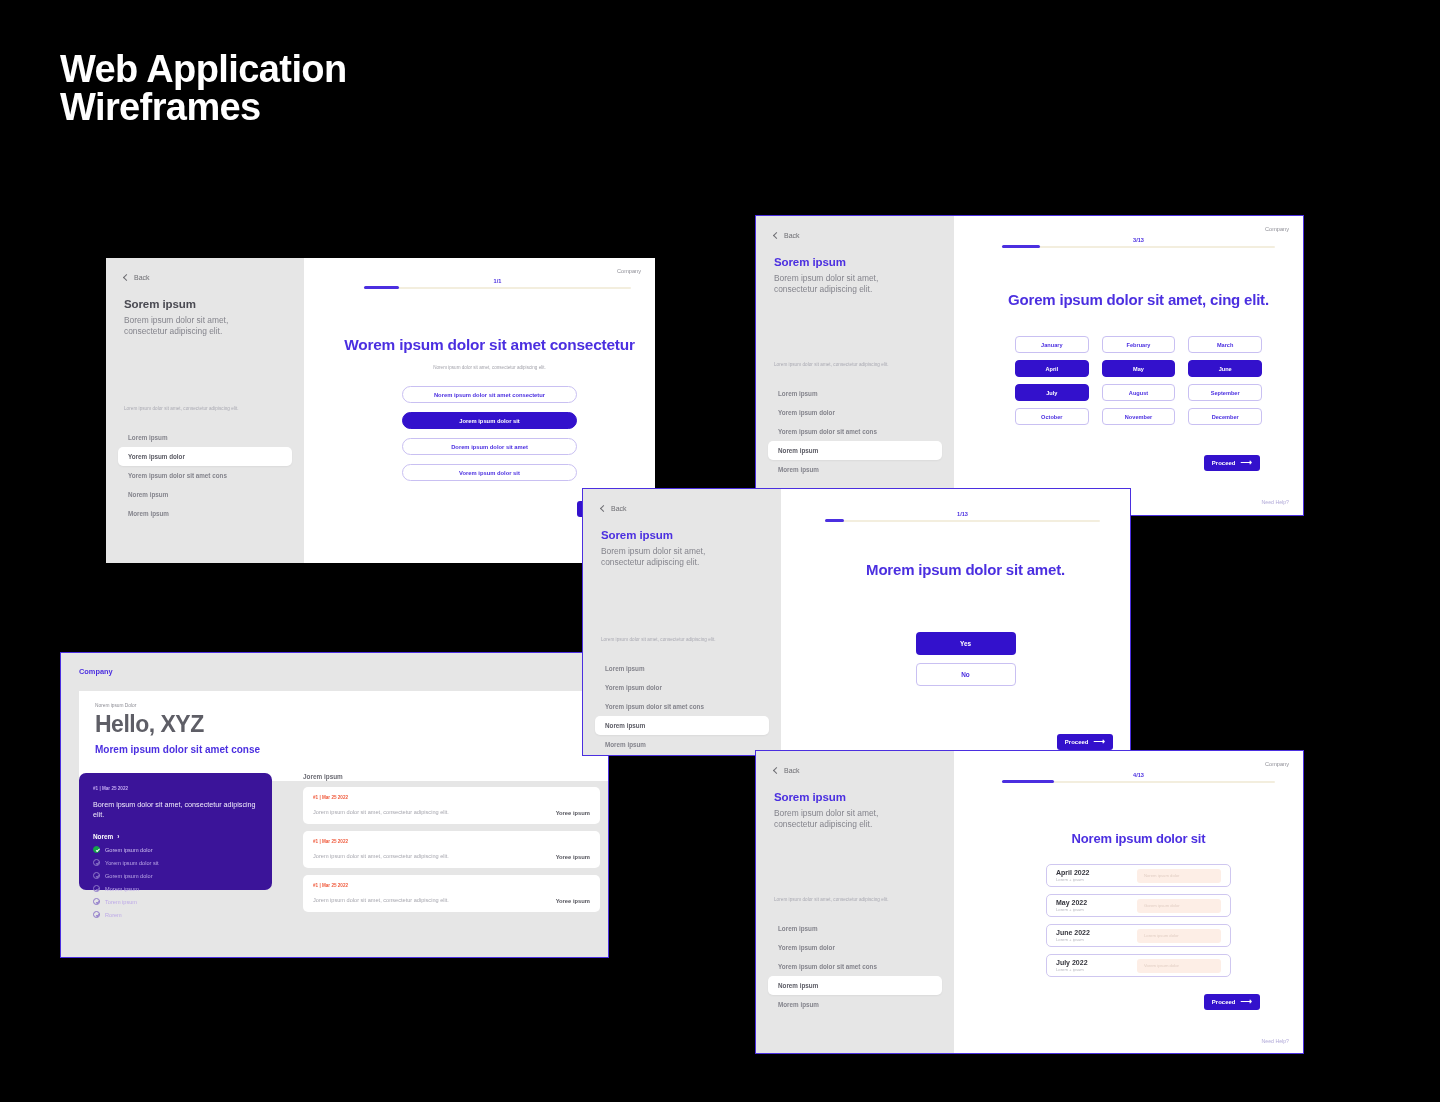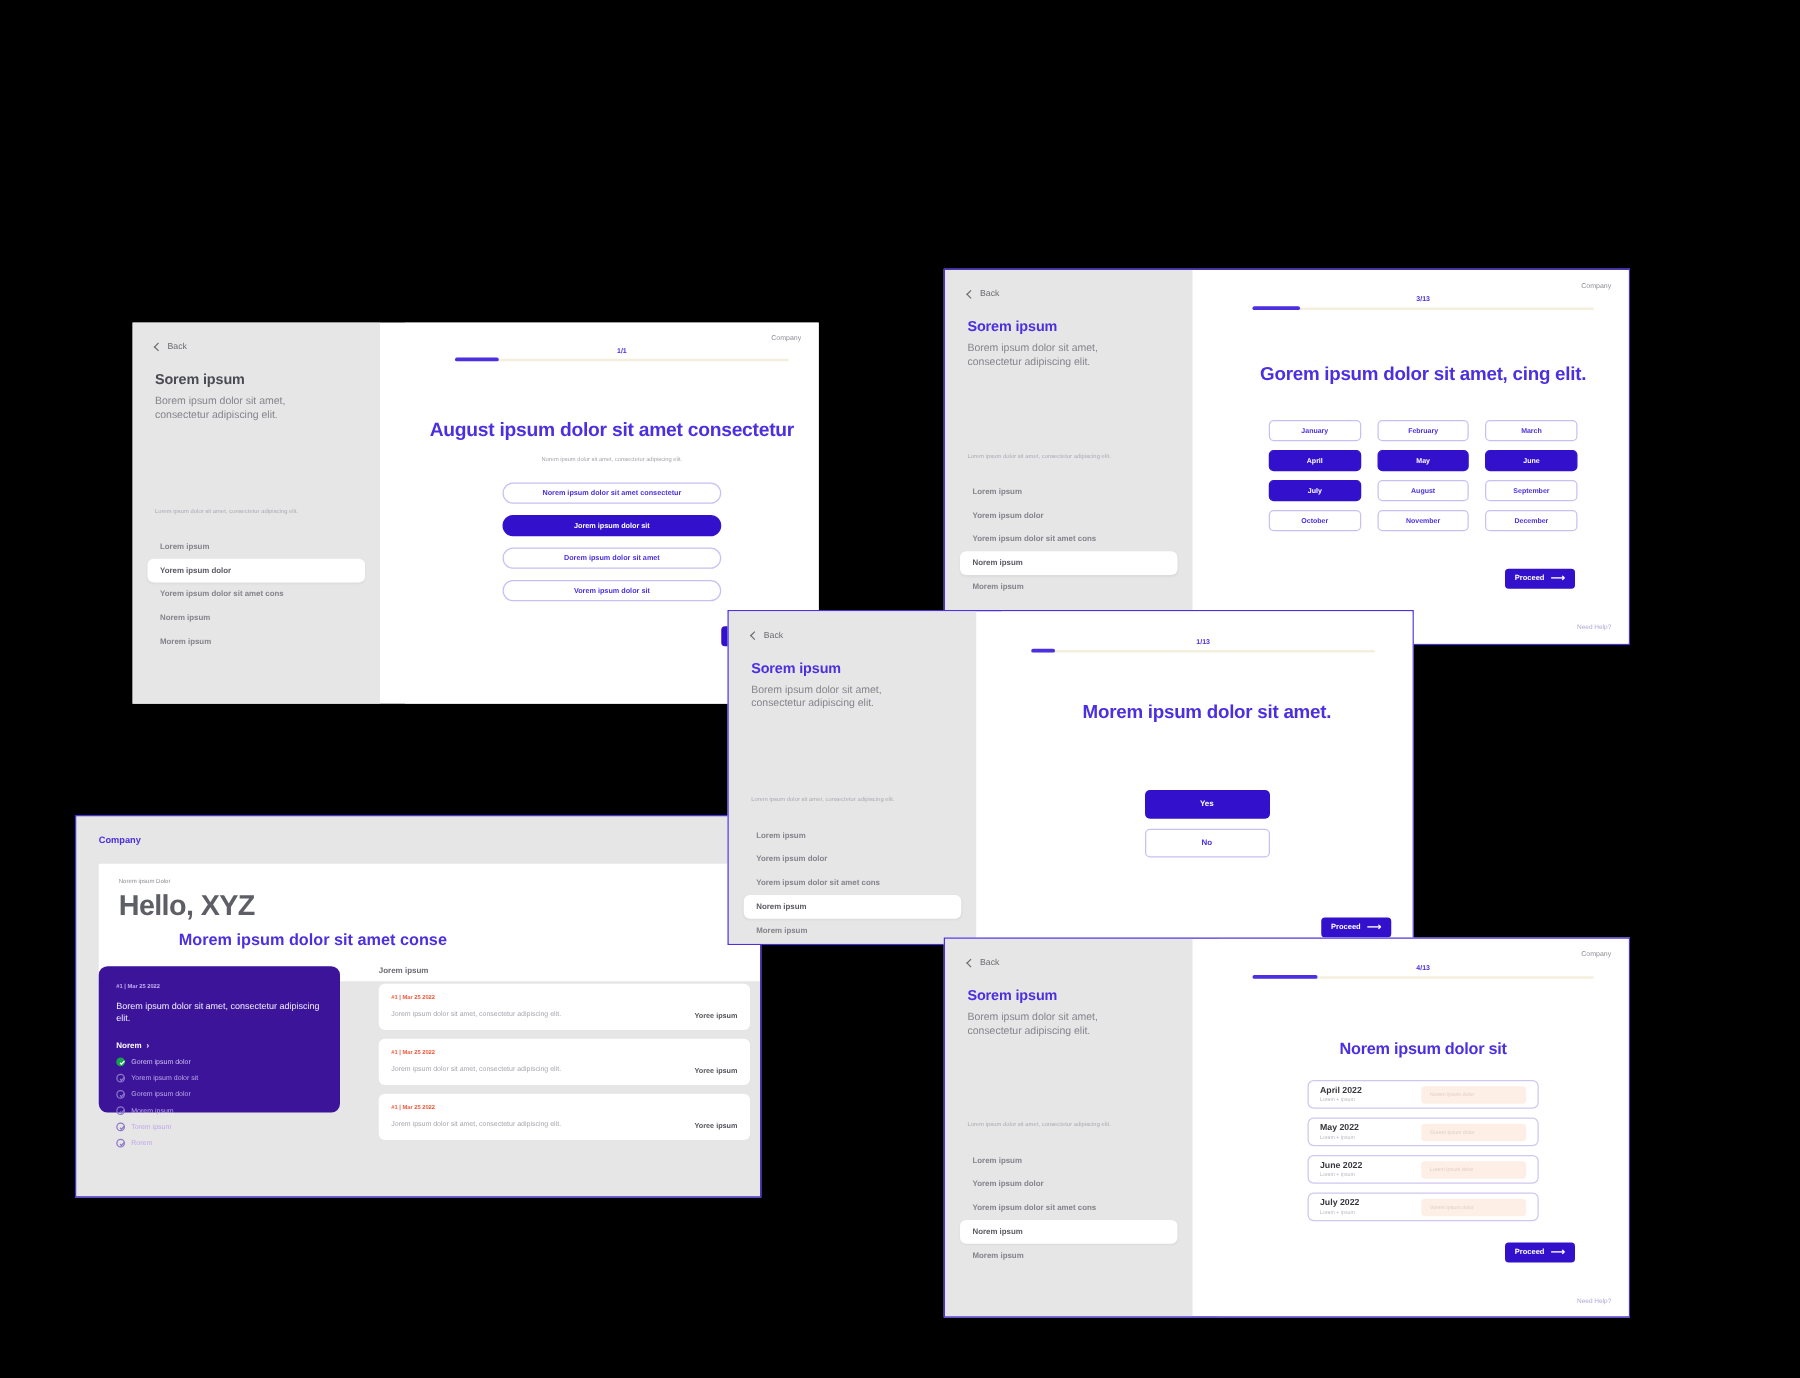--- a/index.html
+++ b/index.html
@@ -167,21 +167,21 @@
   .hero {
     position: absolute; left: 18px; top: 38px; right: 0;
     background: #ffffff; padding: 12px 16px 26px;
   }
   .hero-eyebrow { font-size: 4.8px; color: #8d8d95; }
   .hero-title {
     font-size: 23px; font-weight: 700; color: #5e5e66;
     margin-top: 3px; letter-spacing: -0.5px;
   }
   .hero-sub {
-    font-size: 13px; font-weight: 700; color: #4b2fe0; margin-top: 6px; margin-left: 48px;
+    font-size: 10px; font-weight: 700; color: #4b2fe0; margin-top: 6px;
   }
   .pcard {
     position: absolute; background: #3b1499; border-radius: 7px;
     padding: 13px 14px; color: #ffffff;
   }
   .pcard-meta { font-size: 4.6px; color: #c3a9f0; font-weight: 600; }
   .pcard-body { font-size: 7.2px; line-height: 10px; margin-top: 9px; color: #f2eefc; }
   .pcard-link {
     font-size: 6.4px; font-weight: 700; margin-top: 13px;
     display: flex; align-items: center; gap: 4px; color: #ffffff;
@@ -213,20 +213,22 @@
   }
   .lrow-meta { font-size: 4.6px; color: #f05a3c; font-weight: 600; }
   .lrow-body { font-size: 5.6px; line-height: 8px; color: #a7a7af; margin-top: 8px; }
   .lrow-right { font-size: 5.8px; font-weight: 700; color: #54545c; white-space: nowrap; }
 </style>
 </head>
 <body>
 
 <div class="stage">
 
+  <div class="page-title">Web Application
+Wireframes</div>
 
   <div class="card noborder" style="left:106px; top:258px; width:549px; height:305px; z-index:1;">
     <div class="side" style="width:198px;">
       <div class="back">
         <span class="chev"></span>
         <span>Back</span>
       </div>
       <div class="side-title grey">Sorem ipsum</div>
       <div class="side-sub">Borem ipsum dolor sit amet,
 consectetur adipiscing elit.</div>
@@ -240,21 +242,21 @@
       </div>
     </div>
     <div class="main">
       <div class="company">Company</div>
       <div class="progress-wrap" style="left:40px; right:24px; top:20px;">
         <div class="progress-label">1/1</div>
         <div class="progress-track">
           <div class="progress-fill" style="width:13%"></div>
         </div>
       </div>
-      <div class="q-title" style="position:absolute; left:10px; right:10px; top:78px; font-size:15.4px;">August ipsum dolor sit amet consectetur</div>
+      <div class="q-title" style="position:absolute; left:10px; right:10px; top:78px; font-size:15.4px;">Worem ipsum dolor sit amet consectetur</div>
       <div class="q-sub" style="position:absolute; left:10px; right:10px; top:102px;">Norem ipsum dolor sit amet, consectetur adipiscing elit.</div>
       <div style="position:absolute; left:78px; right:78px; top:128px;">
         <div class="opt" style="height:17px; font-size:5.8px; margin-bottom:9px;">
           <span>Norem ipsum dolor sit amet consectetur</span>
         </div>
         <div class="opt filled" style="height:17px; font-size:5.8px; margin-bottom:9px;">
           <span>Jorem ipsum dolor sit</span>
         </div>
         <div class="opt" style="height:17px; font-size:5.8px; margin-bottom:9px;">
           <span>Dorem ipsum dolor sit amet</span>

